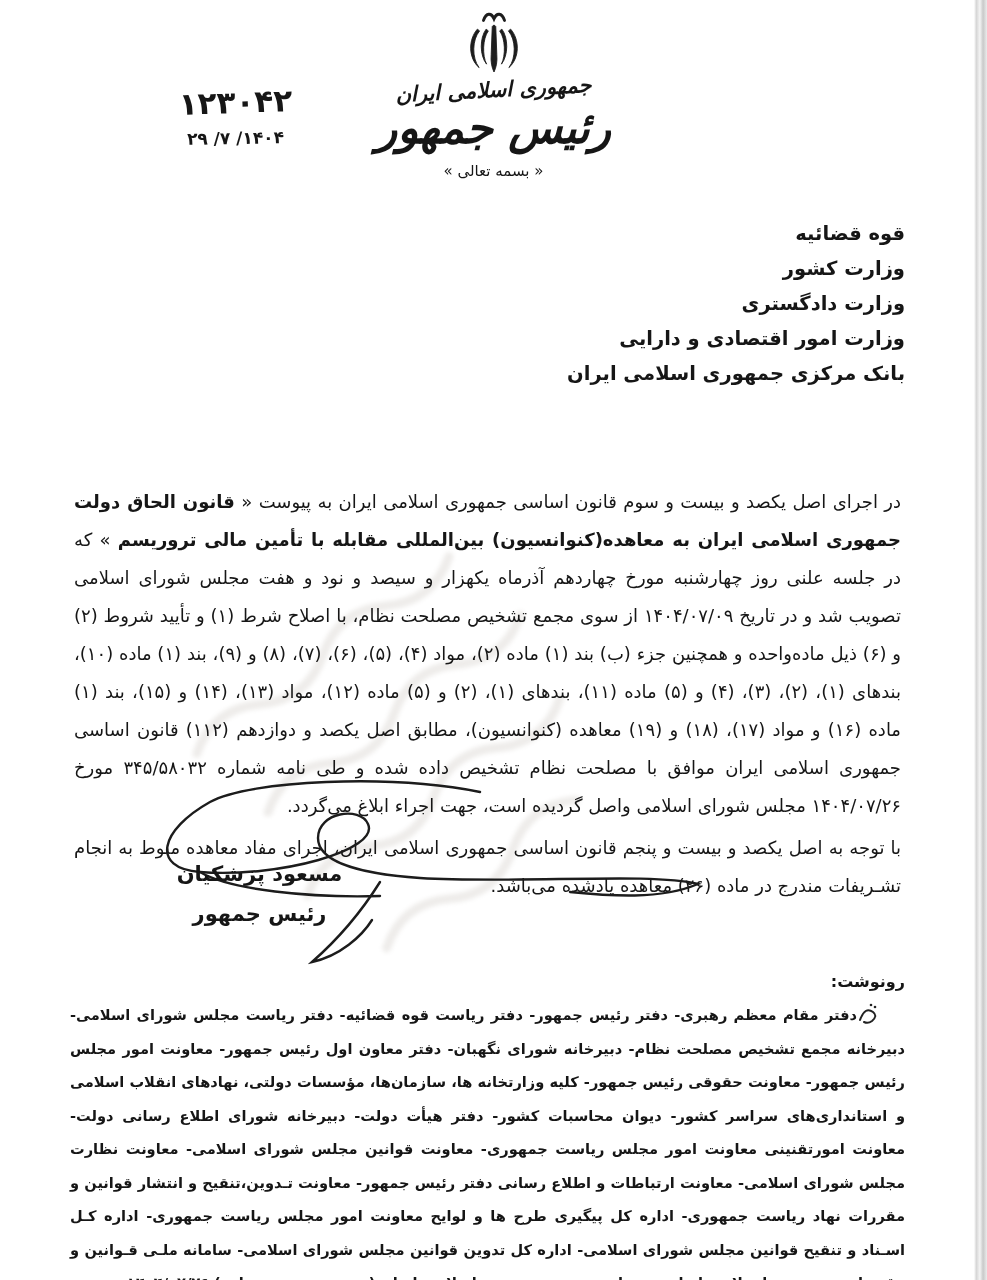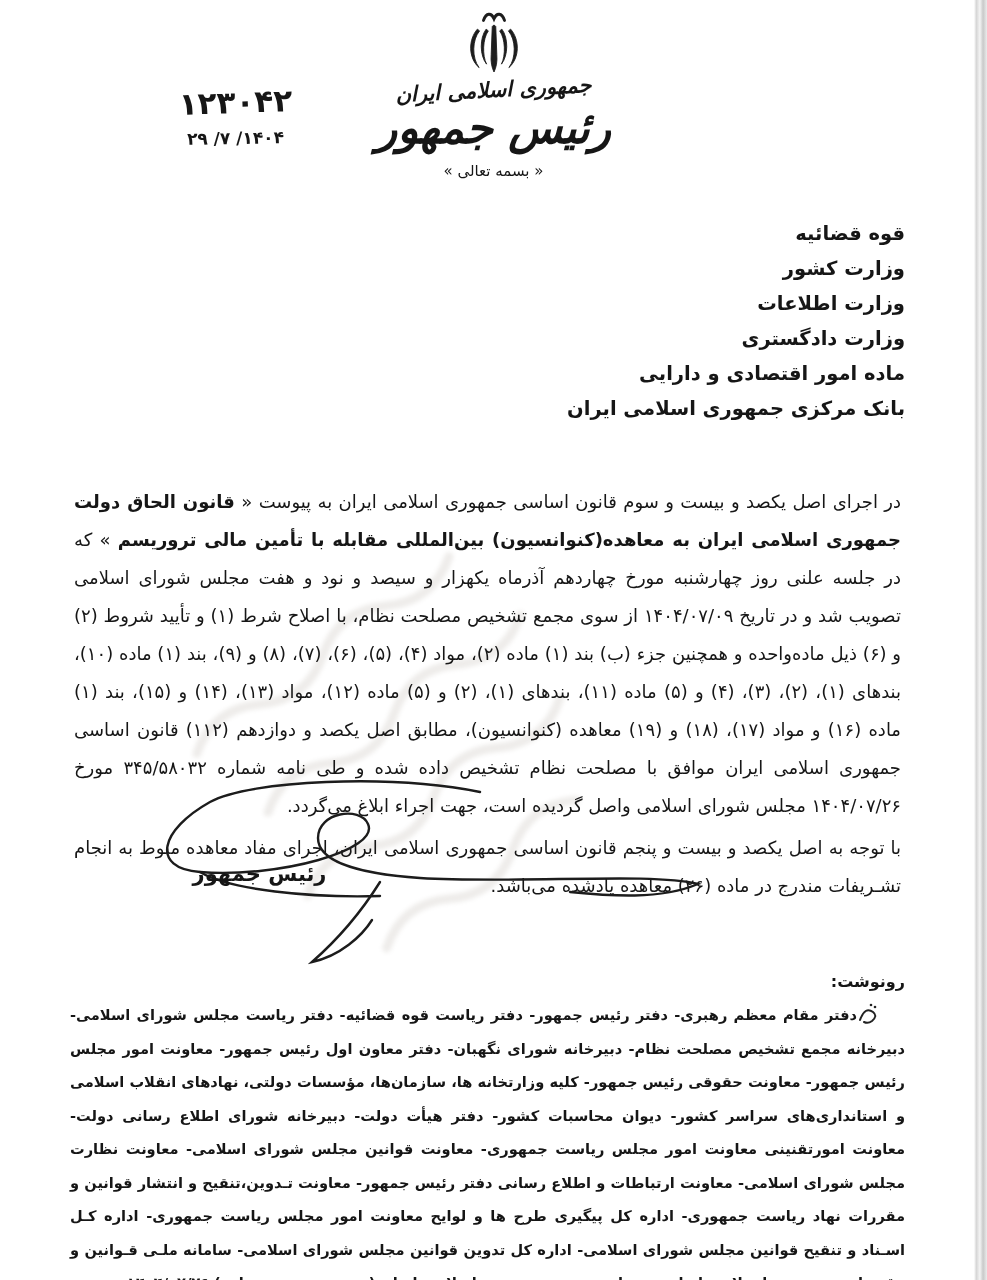--- a/index.html
+++ b/index.html
@@ -80,40 +80,40 @@
   </div>
 
   <div class="stamp">
     <div class="stamp-number">۱۲۳۰۴۲</div>
     <div class="stamp-date">۱۴۰۴/ ۷/ ۲۹</div>
   </div>
 
   <div class="recipients" id="recipients">
       <div>قوه قضائیه</div>
       <div>وزارت کشور</div>
-      <div>وزارت اطلاعات</div>
       <div>وزارت دادگستری</div>
-      <div>ماده امور اقتصادی و دارایی</div>
+      <div>وزارت امور اقتصادی و دارایی</div>
       <div>بانک مرکزی جمهوری اسلامی ایران</div>
     </div>
 
   <div class="body-text">
     <p id="para1"><span>در اجرای اصل یکصد و بیست و سوم قانون اساسی جمهوری اسلامی ایران به پیوست « </span><span class="bold">قانون الحاق دولت جمهوری اسلامی ایران به معاهده(کنوانسیون) بین‌المللی مقابله با تأمین مالی تروریسم</span><span> » که در جلسه علنی روز چهارشنبه مورخ چهاردهم آذرماه یکهزار و سیصد و نود و هفت مجلس شورای اسلامی تصویب شد و در تاریخ ۱۴۰۴/۰۷/۰۹ از سوی مجمع تشخیص مصلحت نظام، با اصلاح شرط (۱) و تأیید شروط (۲) و (۶) ذیل ماده‌واحده و همچنین جزء (ب) بند (۱) ماده (۲)، مواد (۴)، (۵)، (۶)، (۷)، (۸) و (۹)، بند (۱) ماده (۱۰)، بندهای (۱)، (۲)، (۳)، (۴) و (۵) ماده (۱۱)، بندهای (۱)، (۲) و (۵) ماده (۱۲)، مواد (۱۳)، (۱۴) و (۱۵)، بند (۱) ماده (۱۶) و مواد (۱۷)، (۱۸) و (۱۹) معاهده (کنوانسیون)، مطابق اصل یکصد و دوازدهم (۱۱۲) قانون اساسی جمهوری اسلامی ایران موافق با مصلحت نظام تشخیص داده شده و طی نامه شماره ۳۴۵/۵۸۰۳۲ مورخ ۱۴۰۴/۰۷/۲۶ مجلس شورای اسلامی واصل گردیده است، جهت اجراء ابلاغ می‌گردد.</span></p>
     <p>با توجه به اصل یکصد و بیست و پنجم قانون اساسی جمهوری اسلامی ایران، اجرای مفاد معاهده منوط به انجام تشـریفات مندرج در ماده (۲۶) معاهده یادشده می‌باشد.</p>
   </div>
 
   <svg class="scribble" width="700" height="230" viewBox="0 0 700 230">
     <g fill="none" stroke="#1c1c1c" stroke-width="2.4" stroke-linecap="round">
       <path d="M430,42 C340,24 200,30 160,52 C110,80 100,118 150,122 C230,128 330,100 318,74 C310,56 268,62 268,88 C268,112 310,124 370,128 C470,134 600,122 648,134 C610,150 560,146 520,142"></path>
       <path d="M150,122 C180,140 260,148 330,146"></path>
       <path d="M330,132 C305,172 278,198 262,212 C290,206 312,186 322,170"></path>
     </g>
   </svg>
 
   <div class="signature">
+    <div>مسعود پزشکیان</div>
     <div>رئیس جمهور</div>
   </div>
 
   <div class="cc-label">رونوشت:</div>
   <svg class="cc-mark" width="26" height="30" viewBox="0 0 26 30">
     <g fill="none" stroke="#222" stroke-width="2" stroke-linecap="round">
       <path d="M4,20 q5,-14 13,-8 q5,4 -1,9 q-4,3 -8,1"></path>
       <circle cx="15" cy="5" r="1.3" fill="#222" stroke="none"></circle>
       <circle cx="19" cy="7" r="1.3" fill="#222" stroke="none"></circle>
     </g>

